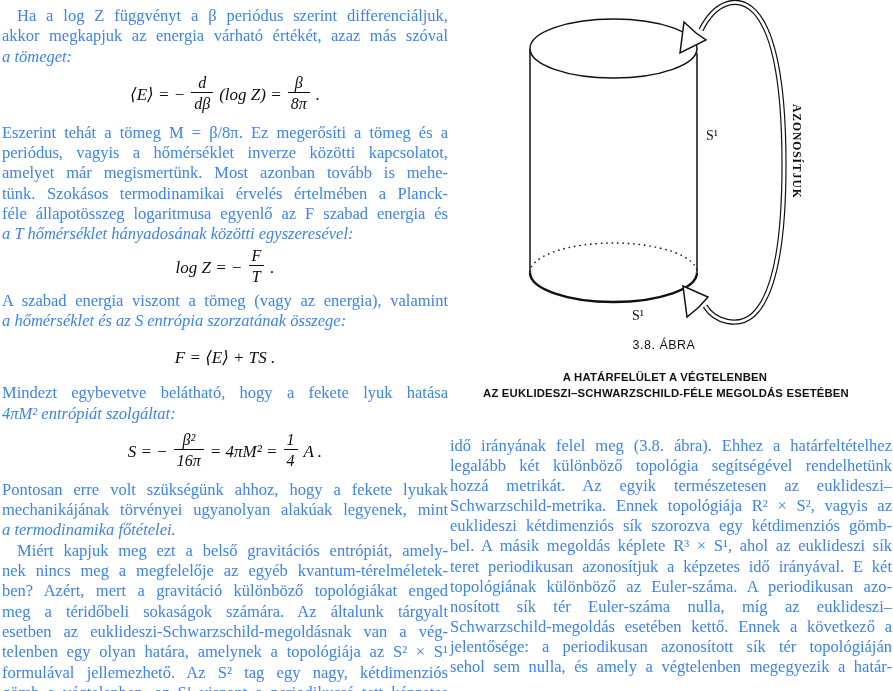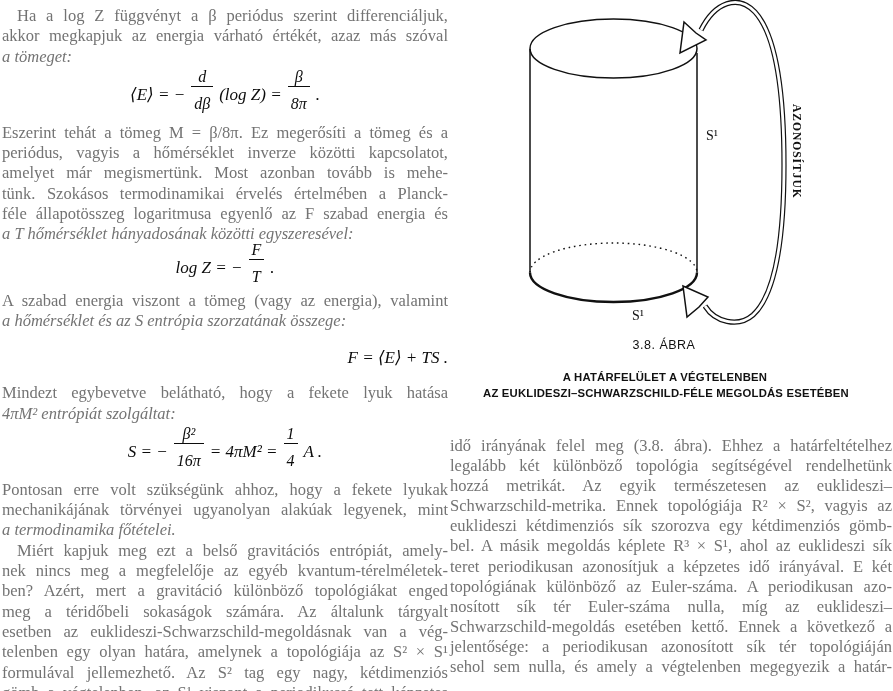--- a/index.html
+++ b/index.html
@@ -7,33 +7,33 @@
     position:relative; width:893px; height:691px; margin:0 auto;
     background:#ffffff; color:#111; overflow:hidden;
     font-family:"Liberation Serif","DejaVu Serif",serif;
   }
   .col { position:absolute; }
   .col.left  { left:2px;   top:6px;   width:446px; }
   .col.right { left:450px; top:436px; width:442px; }
   .tline {
     font-size:16.5px; line-height:20.3px;
     text-align:justify; text-align-last:justify;
-    white-space:normal; color:#737373;
+    white-space:normal; color:#3b82f6;
   }
   .col.right .tline { line-height:20.1px; }
   .tline.pend { text-align-last:left;font-style:italic; }
   .tline.pind { text-indent:15px; }
   .eqblock { display:flex; align-items:center; justify-content:center; }
-  #eq1 { height:56px; } #eq2 { height:46px; } #eq3 { height:52px;justify-content:flex-end; } #eq4 { height:56px; }
+  #eq1 { height:56px; } #eq2 { height:46px; } #eq3 { height:52px; } #eq4 { height:56px; }
   .math {
     font-style:italic; font-size:17px; color:#0c0c0c;
     display:inline-flex; align-items:center; gap:6px; white-space:nowrap;
   }
   .frac { display:inline-flex; flex-direction:column; align-items:center; line-height:1.15; font-size:16px; }
-  .frac .den { border-top:1.3px solid #0c0c0c; padding:8px 3px; }
+  .frac .den { border-top:1.3px solid #0c0c0c; padding:2px 3px; }
   .frac .num { padding:0 3px; }
   .figure { position:absolute; left:470px; top:0; width:423px; height:412px; }
   .figure svg { display:block; overflow:visible; }
   .svg-serif  { font-family:"Liberation Serif","DejaVu Serif",serif; }
   .svg-sans   { font-family:"Liberation Sans","DejaVu Sans",sans-serif; }
 </style>
 </head>
 <body>
 
 <div class="page">

